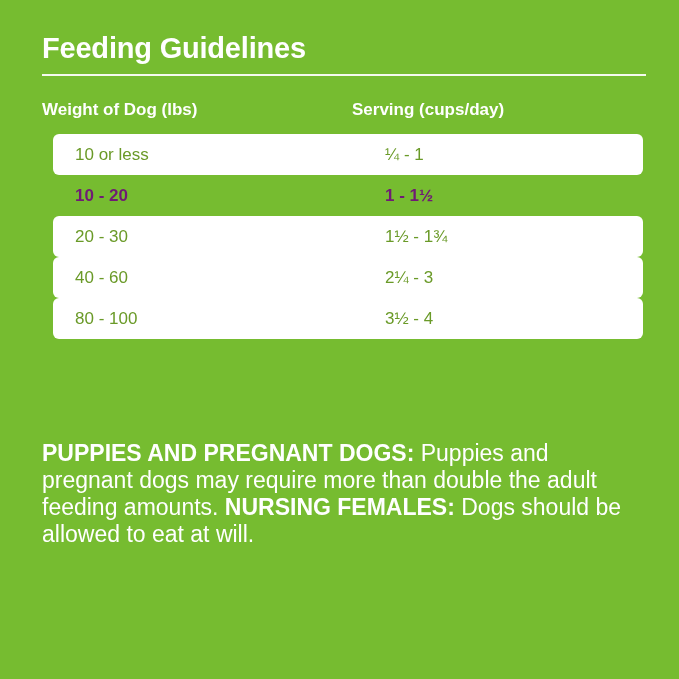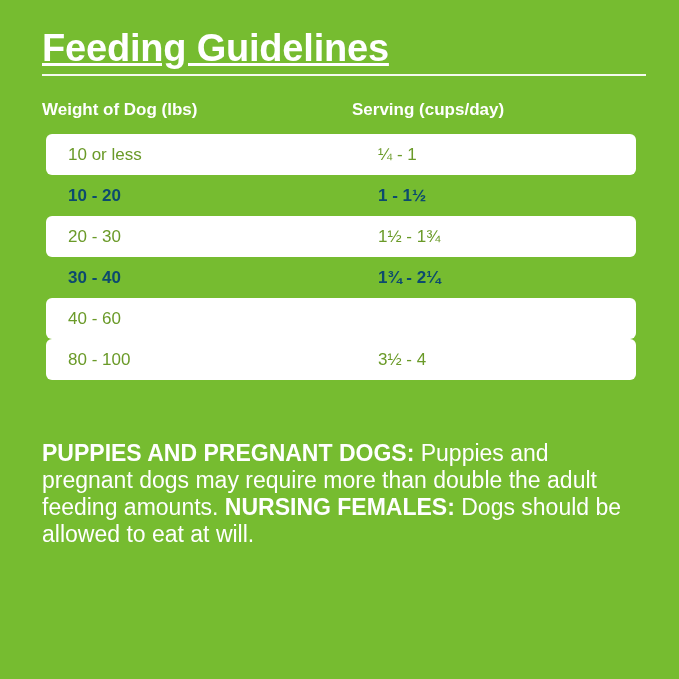--- a/index.html
+++ b/index.html
@@ -18,27 +18,26 @@
     width: 679px;
     height: 679px;
     box-sizing: border-box;
   }
 
   
   .title {
     position: absolute;
     left: 42px;
     top: 31px;
-    font-size: 38px;
+    font-size: 29px;
     font-weight: bold;
     color: #ffffff;
     letter-spacing: -0.2px;
     line-height: 34px;
     white-space: nowrap;
-    text-decoration: underline;
   }
   .title-rule {
     position: absolute;
     left: 42px;
     top: 74px;
     width: 604px;
     height: 2px;
     background: #ffffff;
     opacity: 0.92;
   }
@@ -58,21 +57,21 @@
     font-weight: bold;
     color: #ffffff;
     white-space: nowrap;
   }
   .col-head.c1 { left: 42px; }
   .col-head.c2 { left: 352px; }
 
   
   .table {
     position: absolute;
-    left: 5px;
+    left: 12px;
     top: 134px;
     width: 630px;
     padding-left: 21px;
   }
   .row {
     position: relative;
     box-sizing: border-box;
     margin: 0 20px;
     height: 41px;
     border-radius: 6px;
@@ -81,21 +80,21 @@
   .row.alt {
     background: #ffffff;
   }
   .cell {
     position: absolute;
     top: 0;
     height: 41px;
     line-height: 41px;
     font-size: 17px;
     font-weight: bold;
-    color: #0c4a6e;
+    color: #701a75;
     white-space: nowrap;
   }
   .row.alt .cell {
     color: #6a9a28;
     font-weight: normal;
   }
   .cell.c1 { left: 22px; }
   .cell.c2 { left: 332px; }
 
   
@@ -136,27 +135,24 @@
     <div class="row">
       <div class="cell c1">10 - 20</div>
       <div class="cell c2">1 - 1½</div>
     </div>
 
     <div class="row alt">
       <div class="cell c1">20 - 30</div>
       <div class="cell c2">1½ - 1¾</div>
     </div>
 
-    <div class="row">
-      <div class="cell c1">30 - 40</div>
-      <div class="cell c2">1¾ - 2¼</div>
-    </div>
 
     <div class="row alt">
       <div class="cell c1">40 - 60</div>
+      <div class="cell c2">2¼ - 3</div>
     </div>
 
 
     <div class="row alt">
       <div class="cell c1">80 - 100</div>
       <div class="cell c2">3½ - 4</div>
     </div>
 
   </div>
 

